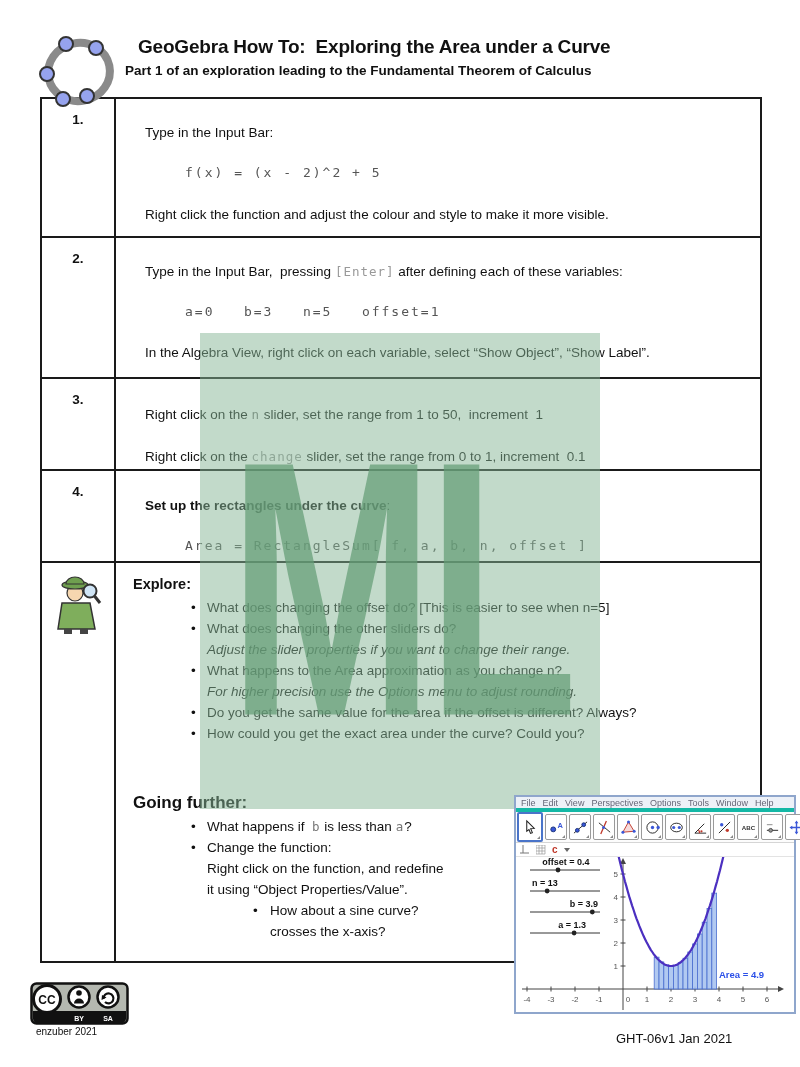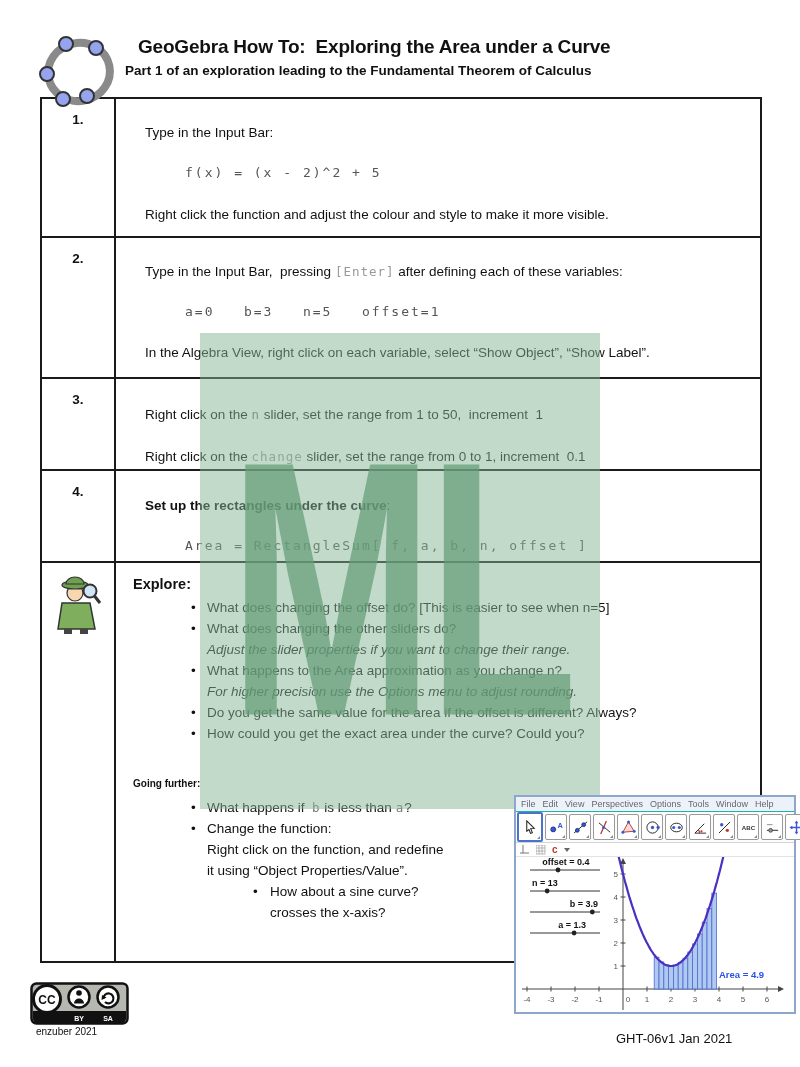--- a/index.html
+++ b/index.html
@@ -23,31 +23,31 @@
   .mono{font-family:"DejaVu Sans Mono",monospace;font-size:12.5px;color:#777;letter-spacing:1px;}
   .mono.light{color:#999;}
   .bold{font-weight:bold;}
   .h-explore{font-size:14.5px;font-weight:bold;margin-bottom:4px;}
   .bl{position:relative;padding-left:74px;white-space:pre;line-height:21px;}
   .bl::before{content:"\2022";position:absolute;left:58px;top:0;}
   .note{padding-left:74px;font-style:italic;white-space:pre;line-height:21px;}
   .sbl{position:relative;padding-left:137px;white-space:pre;line-height:21px;}
   .sbl::before{content:"\2022";position:absolute;left:120px;top:0;}
   .cont{padding-left:74px;white-space:pre;line-height:21px;}
-  .gf-head{font-size:10px;font-weight:bold;margin-top:31px;margin-bottom:4px;}
+  .gf-head{font-size:17px;font-weight:bold;margin-top:50px;margin-bottom:4px;}
   
   .watermark{left:200px;top:333px;width:400px;height:476px;background:rgba(134,182,150,0.5);
              z-index:4;display:flex;align-items:flex-start;justify-content:center;pointer-events:none;}
   .watermark span{font-size:230px;font-weight:bold;letter-spacing:-6px;line-height:230px;
              color:rgba(100,156,118,0.72);transform:scaleY(1.58) scaleX(1.07);transform-origin:50% 0;
              margin-top:75px;}
   
   .gg{left:514px;top:795px;width:282px;height:219px;border:2px solid #8fa6cc;background:#fff;
       box-sizing:border-box;z-index:5;}
-  .gg-menu{height:15px;background:#edf1f8;border-bottom:1px solid #14b8a6;font-size:9px;color:#667;
+  .gg-menu{height:15px;background:#edf1f8;border-bottom:4px solid #14b8a6;font-size:9px;color:#667;
            display:flex;gap:7px;align-items:center;padding-left:5px;box-sizing:border-box;}
   .gg-tools{height:31px;display:flex;gap:2px;align-items:center;padding:2px 1px;
             border-bottom:1px solid #d5d5d5;background:#fcfcfc;box-sizing:border-box;}
   .gg-btn{width:20px;height:24px;border:1px solid #9a9a9a;border-radius:2px;background:#fff;
           position:relative;display:flex;align-items:center;justify-content:center;flex:none;}
   .gg-btn.sel{border:2px solid #4a74c9;width:22px;height:26px;}
   .gg-btn::after{content:"";position:absolute;right:1px;bottom:1px;width:0;height:0;
           border-left:3px solid transparent;border-bottom:3px solid #888;}
   .gg-style{height:14px;display:flex;gap:6px;align-items:center;padding-left:4px;
             border-bottom:1px solid #e3e3e3;box-sizing:border-box;}

